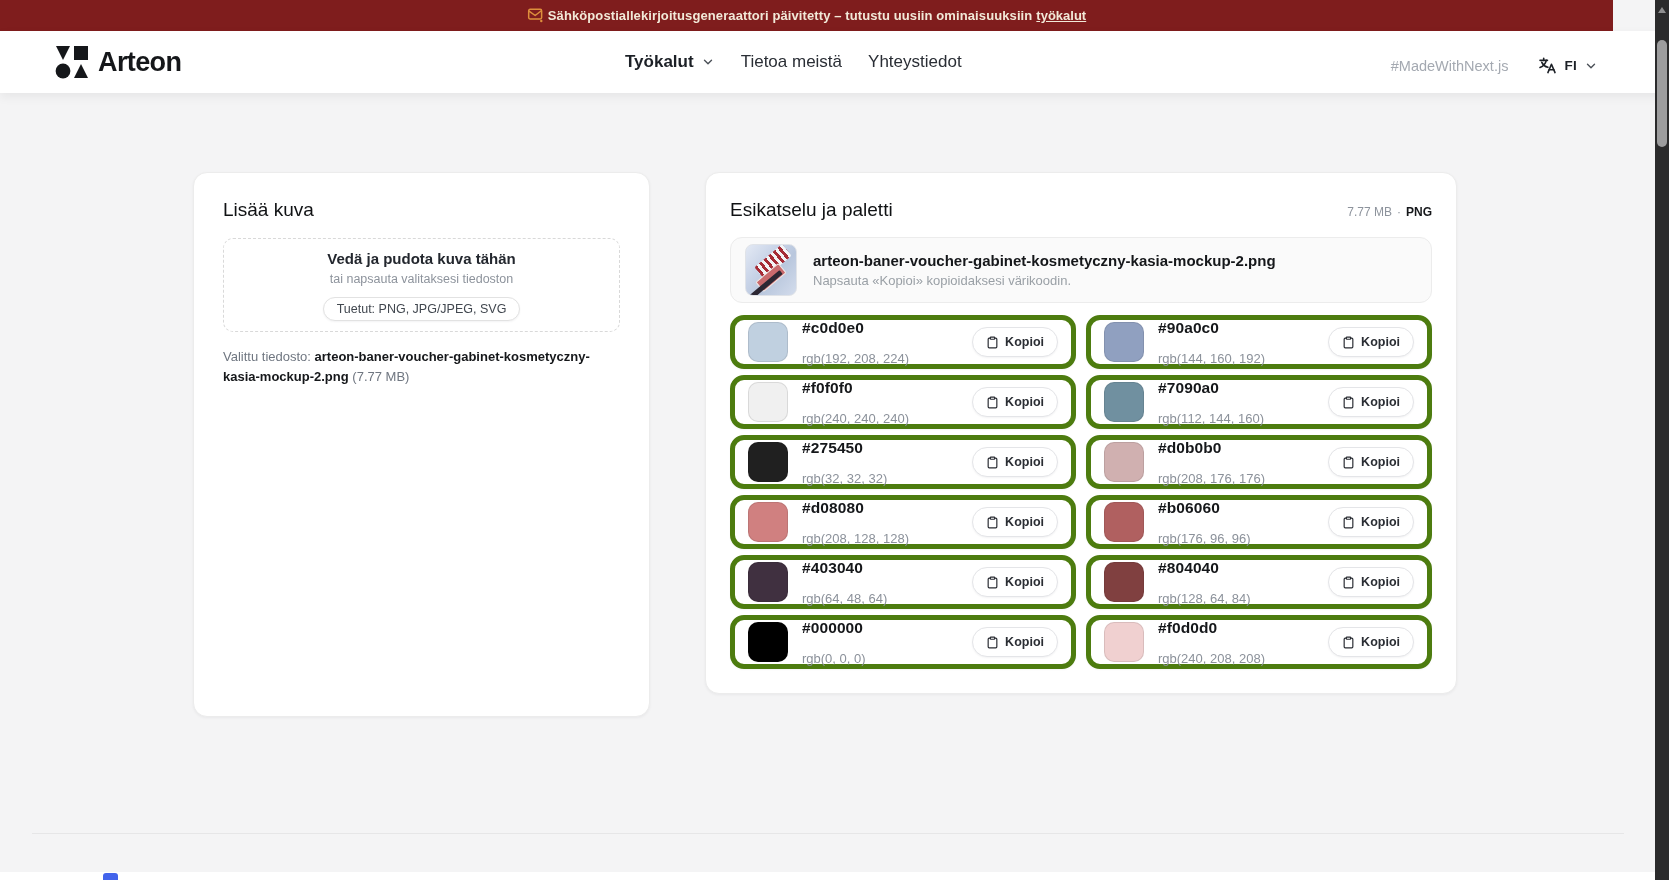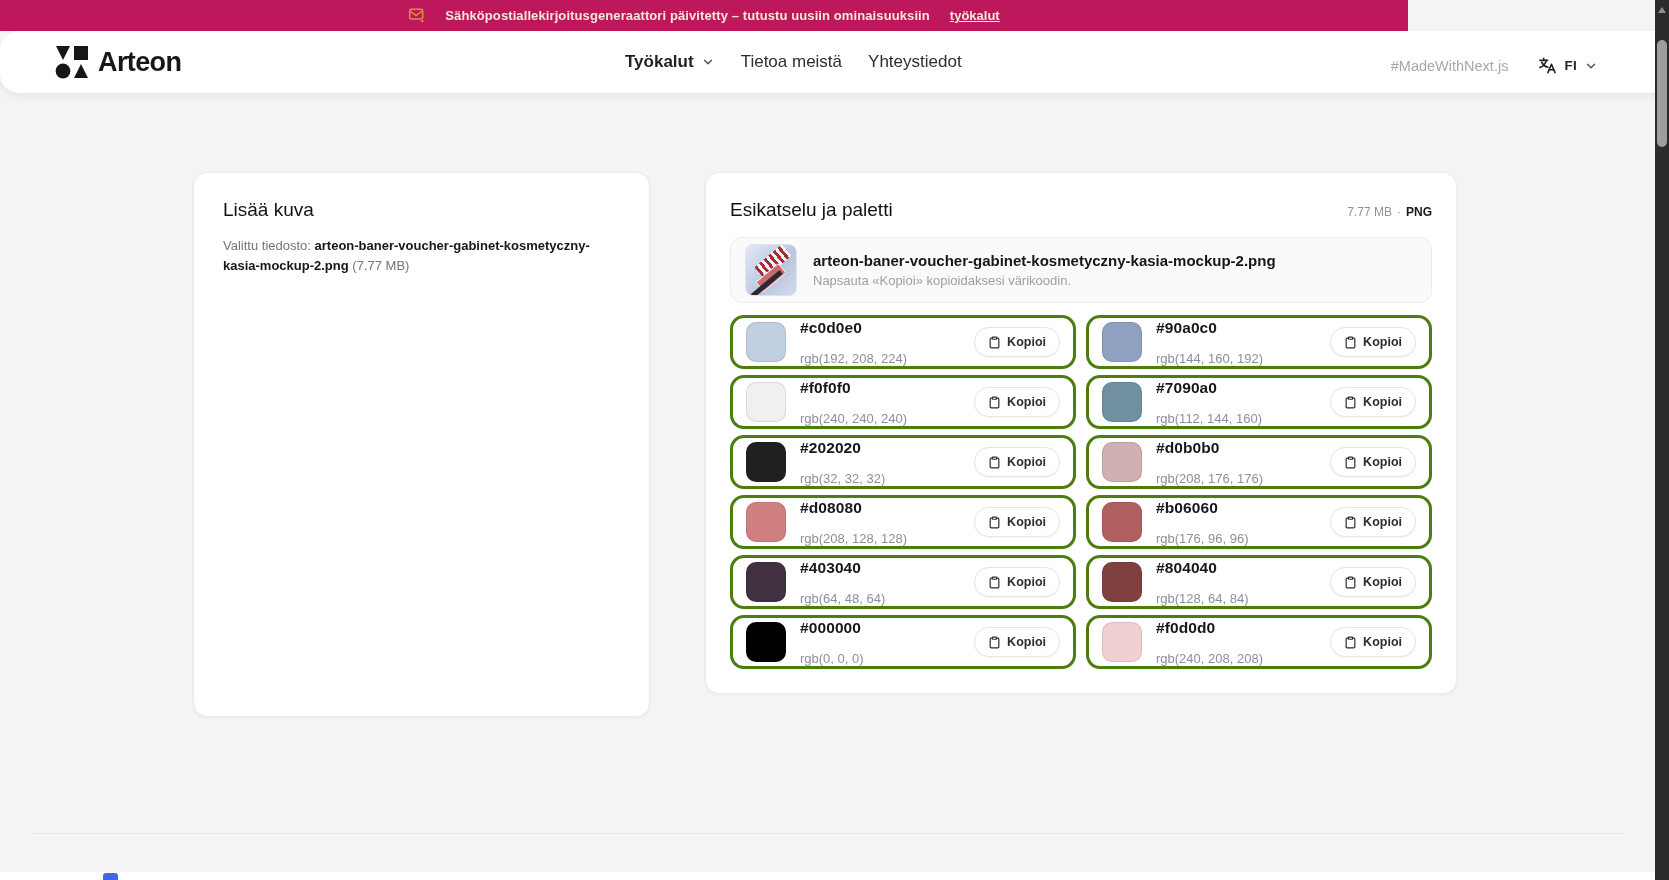--- a/index.html
+++ b/index.html
@@ -1,29 +1,29 @@
 <!DOCTYPE html>
 <html><head>
 <meta charset="utf-8">
 <style>
   * { margin:0; padding:0; box-sizing:border-box; }
   html,body { width:1669px; height:880px; }
   body { font-family:"Liberation Sans","DejaVu Sans",sans-serif; background:#f4f4f5; }
   .root { position:relative; width:1669px; height:880px; overflow:hidden; background:#f4f4f5; }
 
   
-  .banner { position:absolute; left:0; top:0; width:1408px; height:31px;
-            background:#be185d; display:flex; align-items:center; justify-content:center; gap:20px; }
+  .banner { position:absolute; left:0; top:0; width:1613px; height:31px;
+            background:#7f1d1d; display:flex; align-items:center; justify-content:center; gap:4px; }
   .banner .mail { display:flex; align-items:center; color:#dd8f3d; }
   .banner-text { color:#f2e9d8; font-size:13px; font-weight:700; letter-spacing:.1px; }
   .banner-link { color:#f2e9d8; font-size:13px; font-weight:700; text-decoration:underline; cursor:pointer; }
 
   
   .header { position:absolute; left:0; top:31px; width:1669px; height:62px; background:#ffffff;
-            box-shadow:0 4px 10px rgba(0,0,0,.06); z-index:5;border-radius:19px; }
+            box-shadow:0 4px 10px rgba(0,0,0,.06); z-index:5; }
   .brand { position:absolute; left:55px; top:14px; display:flex; align-items:center; gap:9px; cursor:pointer; }
   .brand-name { font-size:27px; font-weight:700; color:#15171a; letter-spacing:-0.6px; }
   .nav { position:absolute; left:625px; top:0; height:62px; display:flex; align-items:center; gap:26px; }
   .nav-item { font-size:17px; color:#2a2e35; cursor:pointer; display:flex; align-items:center; gap:7px; }
   .nav-item.first { font-weight:700; color:#1c2026; }
   .chev { width:14px; height:14px; }
   .hdr-right { position:absolute; right:71px; top:0; height:69px; display:flex; align-items:center; gap:30px; }
   .made-with { font-size:14.5px; color:#a4a9b1; cursor:pointer; }
   .lang { display:flex; align-items:center; gap:7px; cursor:pointer; color:#1c2026; }
   .lang-code { font-size:13.5px; font-weight:700; letter-spacing:.3px; }
@@ -56,21 +56,21 @@
   .thumb .c1 { position:absolute; width:36px; height:15px; top:9px; left:9px; transform:rotate(-40deg);
                border-radius:2px; background:repeating-linear-gradient(90deg,#a62b35 0 3px,#f3f4f6 3px 6px); }
   .thumb .c2 { position:absolute; width:30px; height:13px; top:26px; left:10px; transform:rotate(-40deg);
                border-radius:2px; background:#c96a6d; border:1.5px solid #f1e9e6; }
   .thumb .c3 { position:absolute; width:42px; height:5px; top:38px; left:-2px; transform:rotate(-40deg);
                background:#2c2733; border-radius:1px; }
   .file-name { font-size:15px; font-weight:700; color:#15171a; }
   .file-hint { margin-top:4px; font-size:13px; color:#9aa0a6; }
 
   .grid { margin-top:12px; display:grid; grid-template-columns:1fr 1fr; column-gap:10px; row-gap:6px; }
-  .color-row { height:54px; background:#fff; border:3px solid #4d7c0f; border-radius:14px;
+  .color-row { height:54px; background:#fff; border:5px solid #4d7c0f; border-radius:14px;
                box-shadow:0 1px 2px rgba(16,24,40,.04); display:flex; align-items:center; padding:0 13px; gap:14px; }
   .swatch { width:40px; height:40px; border-radius:10px; border:1px solid rgba(17,17,17,.10); flex:0 0 auto; }
   .cinfo { flex:1 1 auto; min-width:0; }
   .chex { font-size:15.5px; font-weight:700; color:#15171a; letter-spacing:.1px; }
   .crgb { margin-top:14px; font-size:13px; color:#8b919a; }
   .copy-btn { display:flex; align-items:center; gap:6px; height:30px; padding:0 13px; background:#fff;
               border:1px solid #e4e5e8; border-radius:999px; cursor:pointer; box-shadow:0 1px 2px rgba(16,24,40,.05);
               font-family:inherit; }
   .copy-btn span { font-size:12.5px; font-weight:700; color:#2a2d33; }
   .copy-btn svg { color:#2a2d33; }
@@ -149,20 +149,25 @@
         <span class="lang-code">FI</span>
         <svg class="chev" viewBox="0 0 24 24" fill="none" stroke="#4b5057" stroke-width="2.4" stroke-linecap="round" stroke-linejoin="round">
             <polyline points="6 9 12 15 18 9"></polyline>
           </svg>
       </div>
     </div>
   </div>
 
   <div class="card upload-card">
     <div class="card-title">Lisää kuva</div>
+    <div class="dropzone">
+      <div class="dz-line1">Vedä ja pudota kuva tähän</div>
+      <div class="dz-line2">tai napsauta valitaksesi tiedoston</div>
+      <div class="dz-pill">Tuetut: PNG, JPG/JPEG, SVG</div>
+    </div>
     <p class="selected-file">
       <span>Valittu tiedosto:</span>
       <b>arteon-baner-voucher-gabinet-kosmetyczny-kasia-mockup-2.png</b>
       <span>(7.77 MB)</span>
     </p>
   </div>
 
   <div class="card palette-card">
     <div class="palette-head">
       <div class="card-title">Esikatselu ja paletti</div>
@@ -242,21 +247,21 @@
         <rect x="8" y="2" width="8" height="4" rx="1"></rect>
         <path d="M16 4h2a2 2 0 0 1 2 2v14a2 2 0 0 1-2 2H6a2 2 0 0 1-2-2V6a2 2 0 0 1 2-2h2"></path>
       </svg>
       <span>Kopioi</span>
     </button>
   </div>
 
   <div class="color-row">
     <div class="swatch" style="background: rgb(32, 32, 32);"></div>
     <div class="cinfo">
-      <div class="chex">#202020</div>
+      <div class="chex">#275450</div>
       <div class="crgb">rgb(32, 32, 32)</div>
     </div>
     <button class="copy-btn">
       <svg width="13" height="13" viewBox="0 0 24 24" fill="none" stroke="currentColor" stroke-width="2.2" stroke-linecap="round" stroke-linejoin="round">
         <rect x="8" y="2" width="8" height="4" rx="1"></rect>
         <path d="M16 4h2a2 2 0 0 1 2 2v14a2 2 0 0 1-2 2H6a2 2 0 0 1-2-2V6a2 2 0 0 1 2-2h2"></path>
       </svg>
       <span>Kopioi</span>
     </button>
   </div>

